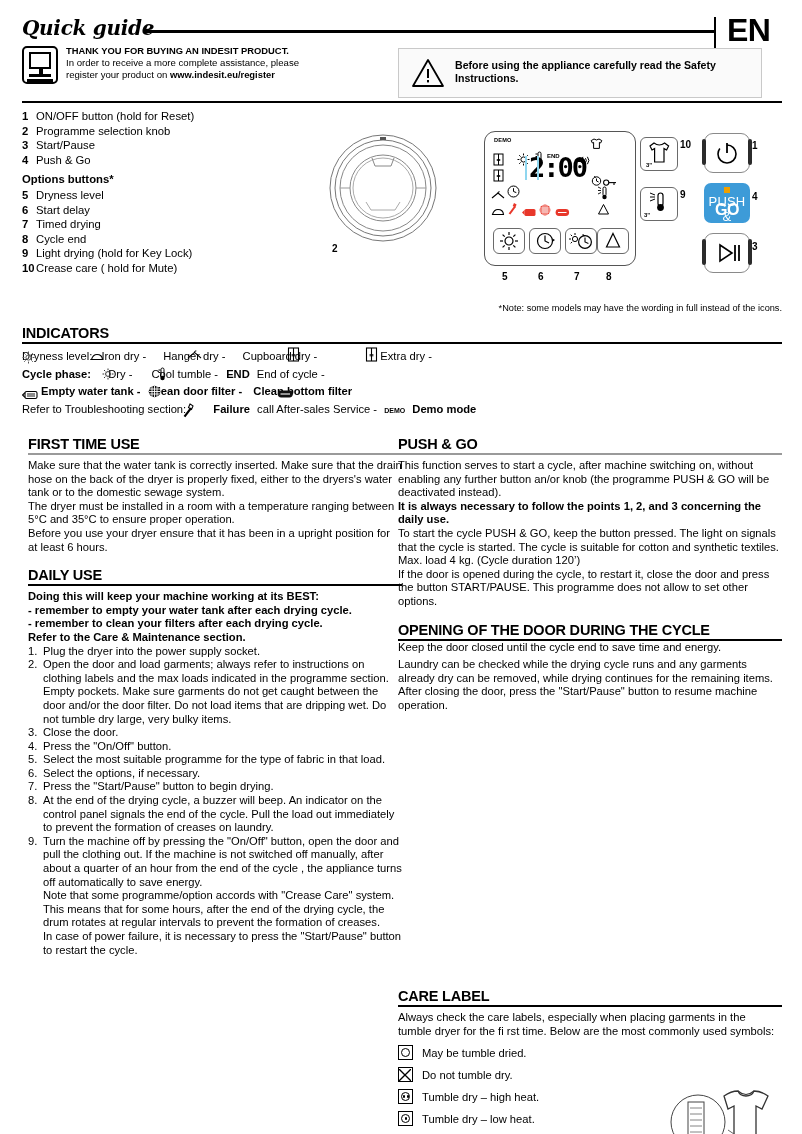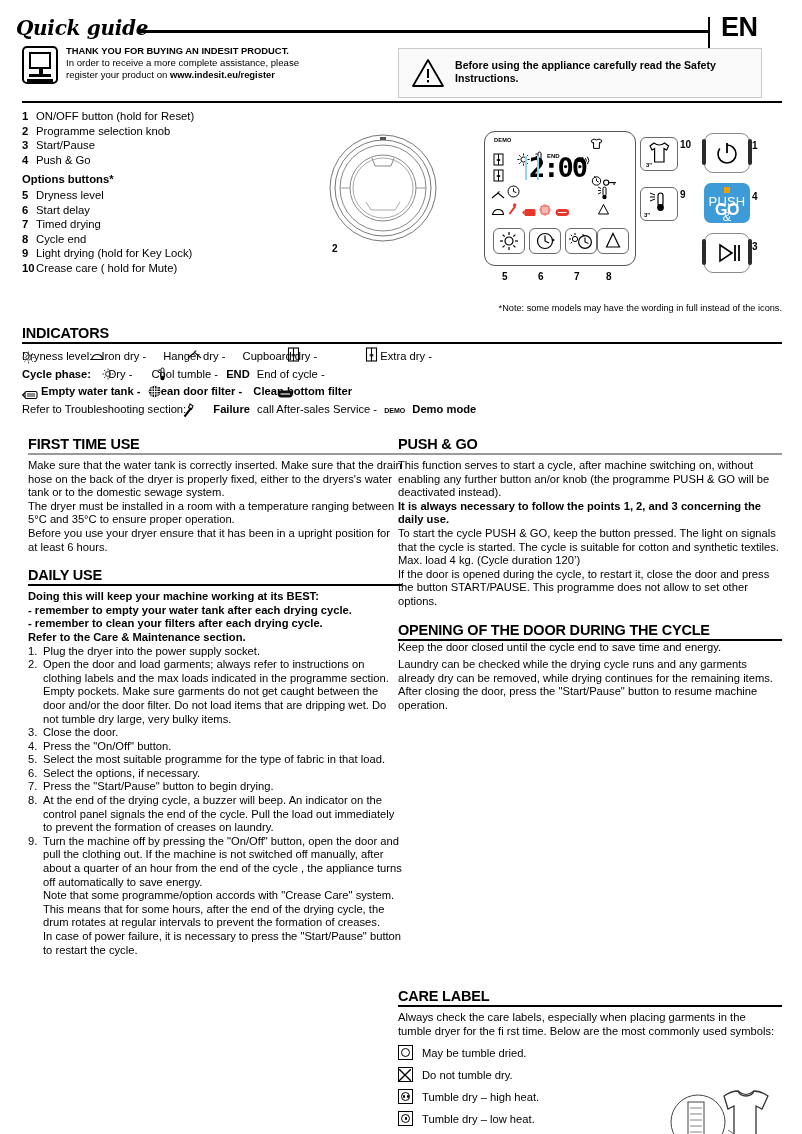--- a/index.html
+++ b/index.html
@@ -1,25 +1,25 @@
 <!DOCTYPE html>
 <html><head>
 <meta charset="utf-8">
 <style>
   html,body{margin:0;padding:0;background:#fff;}
   body{width:802px;height:1134px;font-family:"Liberation Sans",sans-serif;color:#000;position:relative;overflow:hidden;}
   .page{position:absolute;left:0;top:0;width:802px;height:1134px;padding:0;box-sizing:border-box;}
 
   
-  .hdr{position:absolute;left:16px;top:14px;width:760px;height:36px;}
+  .hdr{position:absolute;left:22px;top:14px;width:760px;height:36px;}
   .qg{font-family:"DejaVu Serif",serif;font-style:italic;font-weight:bold;font-size:20px;letter-spacing:-.3px;
       position:absolute;left:0;top:2px;white-space:nowrap;}
   .hline{position:absolute;left:122px;top:16px;width:570px;height:3px;background:#000;}
   .vline{position:absolute;left:692px;top:3px;width:2px;height:34px;background:#000;}
-  .en{position:absolute;left:705px;top:-2px;font-size:27px;font-weight:bold;letter-spacing:-.5px;}
+  .en{position:absolute;left:705px;top:-2px;font-size:32px;font-weight:bold;letter-spacing:-.5px;}
 
   
   .thanks{position:absolute;left:22px;top:46px;width:350px;height:44px;}
   .monicon{position:absolute;left:0;top:0;width:36px;height:38px;border:2px solid #000;border-radius:5px;box-sizing:border-box;}
   .monicon .scr{position:absolute;left:5px;top:4px;right:5px;height:17px;border:2px solid #000;box-sizing:border-box;}
   .monicon .nk{position:absolute;left:15px;top:21px;width:4px;height:5px;background:#000;}
   .monicon .base{position:absolute;left:5px;top:26px;right:5px;height:3px;background:#000;}
   .monicon .base2{position:absolute;left:3px;top:31px;right:3px;height:3px;background:#000;}
   .thx-t{position:absolute;left:44px;top:-1px;width:306px;font-size:9.6px;line-height:12.2px;}
   .thx-t b{font-size:9.4px;}

